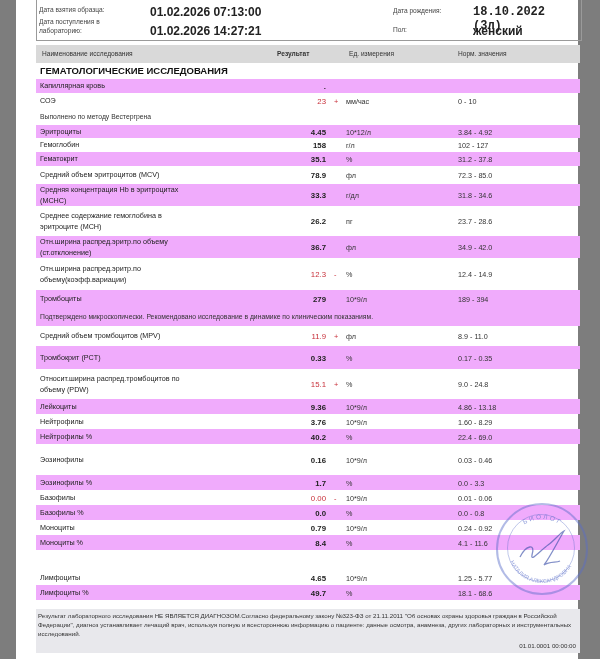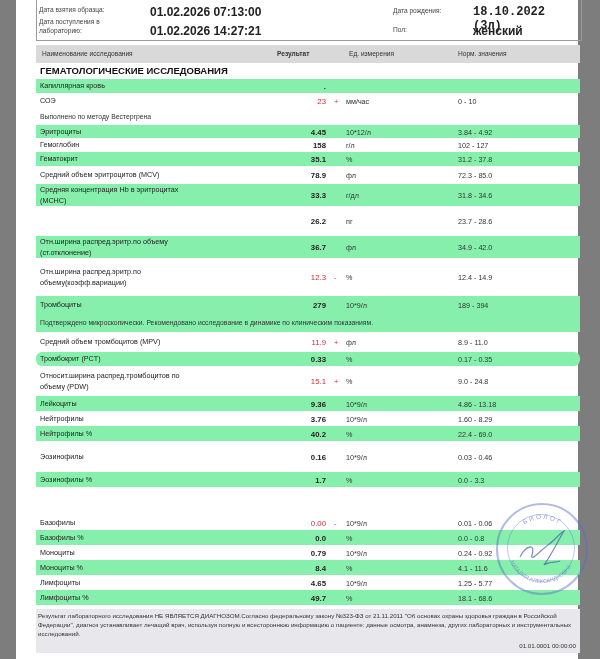--- a/index.html
+++ b/index.html
@@ -23,21 +23,21 @@
   .table-header {
     position:absolute; left:20px; top:45px; width:544px; height:18px;
     background:#d9d9d9; font-size:6.6px; color:#333;
   }
   .table-header span { position:absolute; top:5px; }
   .section-title {
     position:absolute; left:24px; top:65px; font-size:9.5px; font-weight:bold; color:#111;
   }
   .rows { position:absolute; left:20px; top:79px; width:544px; }
   .row { position:relative; width:544px; font-size:7.2px; color:#222; }
-  .row.shade { background:#86efac; }
+  .row.shade { background:#f0abfc; }
   .row .name { position:absolute; left:4px; top:50%; transform:translateY(-50%); line-height:10.5px; width:150px; }
   .row .res { position:absolute; right:254px; top:50%; transform:translateY(-50%); font-weight:bold; font-size:7.8px; text-align:right; }
   .row .res.abn { color:#c8313b; font-weight:normal; }
   .row .flag { position:absolute; left:298px; top:50%; transform:translateY(-50%); color:#c8313b; font-size:7.4px; }
   .row .unit { position:absolute; left:310px; top:50%; transform:translateY(-50%); color:#333; }
   .row .norm { position:absolute; left:422px; top:50%; transform:translateY(-50%); color:#333; }
   .row.note .name { width:520px; font-size:6.8px; color:#333; }
   .footer {
     position:absolute; left:20px; top:609px; width:544px; height:44px;
     background:#e8e8ec; font-size:6.2px; color:#333; line-height:9.2px;
@@ -131,33 +131,34 @@
         <div class="norm">72.3 - 85.0</div>
       </div>
       <div class="row shade" style="height: 22px;">
         <div class="name">Средняя концентрация Hb в эритроцитах (MCHC)</div>
         <div class="res">33.3</div>
         <div class="flag"></div>
         <div class="unit">г/дл</div>
         <div class="norm">31.8 - 34.6</div>
       </div>
       <div class="row" style="height: 30px;">
+        <div class="name">Среднее содержание гемоглобина в эритроците (MCH)</div>
         <div class="res">26.2</div>
         <div class="flag"></div>
         <div class="unit">пг</div>
         <div class="norm">23.7 - 28.6</div>
       </div>
       <div class="row shade" style="height: 22px;">
         <div class="name">Отн.ширина распред.эритр.по объему (ст.отклонение)</div>
         <div class="res">36.7</div>
         <div class="flag"></div>
         <div class="unit">фл</div>
         <div class="norm">34.9 - 42.0</div>
       </div>
-      <div class="row" style="height: 38px; text-decoration: underline;">
+      <div class="row" style="height: 32px; text-decoration: underline;">
         <div class="name">Отн.ширина распред.эритр.по объему(коэфф.вариации)</div>
         <div class="res abn">12.3</div>
         <div class="flag">-</div>
         <div class="unit">%</div>
         <div class="norm">12.4 - 14.9</div>
       </div>
       <div class="row shade" style="height: 18px;">
         <div class="name">Тромбоциты</div>
         <div class="res">279</div>
         <div class="flag"></div>
@@ -167,21 +168,21 @@
       <div class="row shade note" style="height: 18px;">
         <div class="name">Подтверждено микроскопически. Рекомендовано исследование в динамике по клиническим показаниям.</div>
       </div>
       <div class="row" style="height: 20px;">
         <div class="name">Средний объем тромбоцитов (MPV)</div>
         <div class="res abn">11.9</div>
         <div class="flag">+</div>
         <div class="unit">фл</div>
         <div class="norm">8.9 - 11.0</div>
       </div>
-      <div class="row shade" style="height: 14px; border-radius: 6px;">
+      <div class="row shade" style="height: 23px;">
         <div class="name">Тромбокрит (PCT)</div>
         <div class="res">0.33</div>
         <div class="flag"></div>
         <div class="unit">%</div>
         <div class="norm">0.17 - 0.35</div>
       </div>
       <div class="row" style="height: 30px;">
         <div class="name">Относит.ширина распред.тромбоцитов по объему (PDW)</div>
         <div class="res abn">15.1</div>
         <div class="flag">+</div>
@@ -216,21 +217,21 @@
         <div class="unit">10*9/л</div>
         <div class="norm">0.03 - 0.46</div>
       </div>
       <div class="row shade" style="height: 15px;">
         <div class="name">Эозинофилы %</div>
         <div class="res">1.7</div>
         <div class="flag"></div>
         <div class="unit">%</div>
         <div class="norm">0.0 - 3.3</div>
       </div>
-      <div class="row" style="height: 15px; margin-top: 28px;">
+      <div class="row" style="height: 15px;">
         <div class="name">Базофилы</div>
         <div class="res abn">0.00</div>
         <div class="flag">-</div>
         <div class="unit">10*9/л</div>
         <div class="norm">0.01 - 0.06</div>
       </div>
       <div class="row shade" style="height: 15px;">
         <div class="name">Базофилы %</div>
         <div class="res">0.0</div>
         <div class="flag"></div>
@@ -244,21 +245,21 @@
         <div class="unit">10*9/л</div>
         <div class="norm">0.24 - 0.92</div>
       </div>
       <div class="row shade" style="height: 15px;">
         <div class="name">Моноциты %</div>
         <div class="res">8.4</div>
         <div class="flag"></div>
         <div class="unit">%</div>
         <div class="norm">4.1 - 11.6</div>
       </div>
-      <div class="row" style="height: 15px;">
+      <div class="row" style="height: 15px; margin-top: 20px;">
         <div class="name">Лимфоциты</div>
         <div class="res">4.65</div>
         <div class="flag"></div>
         <div class="unit">10*9/л</div>
         <div class="norm">1.25 - 5.77</div>
       </div>
       <div class="row shade" style="height: 15px;">
         <div class="name">Лимфоциты %</div>
         <div class="res">49.7</div>
         <div class="flag"></div>

